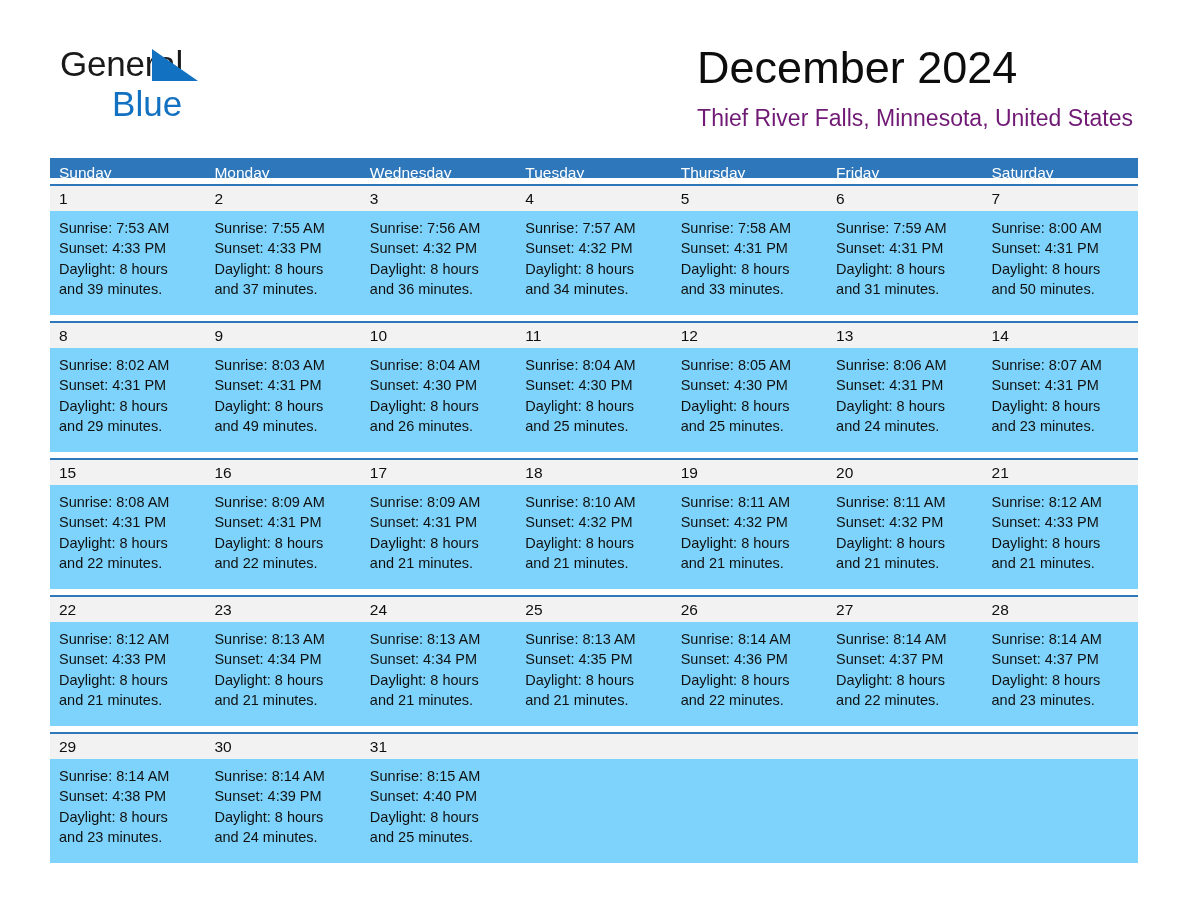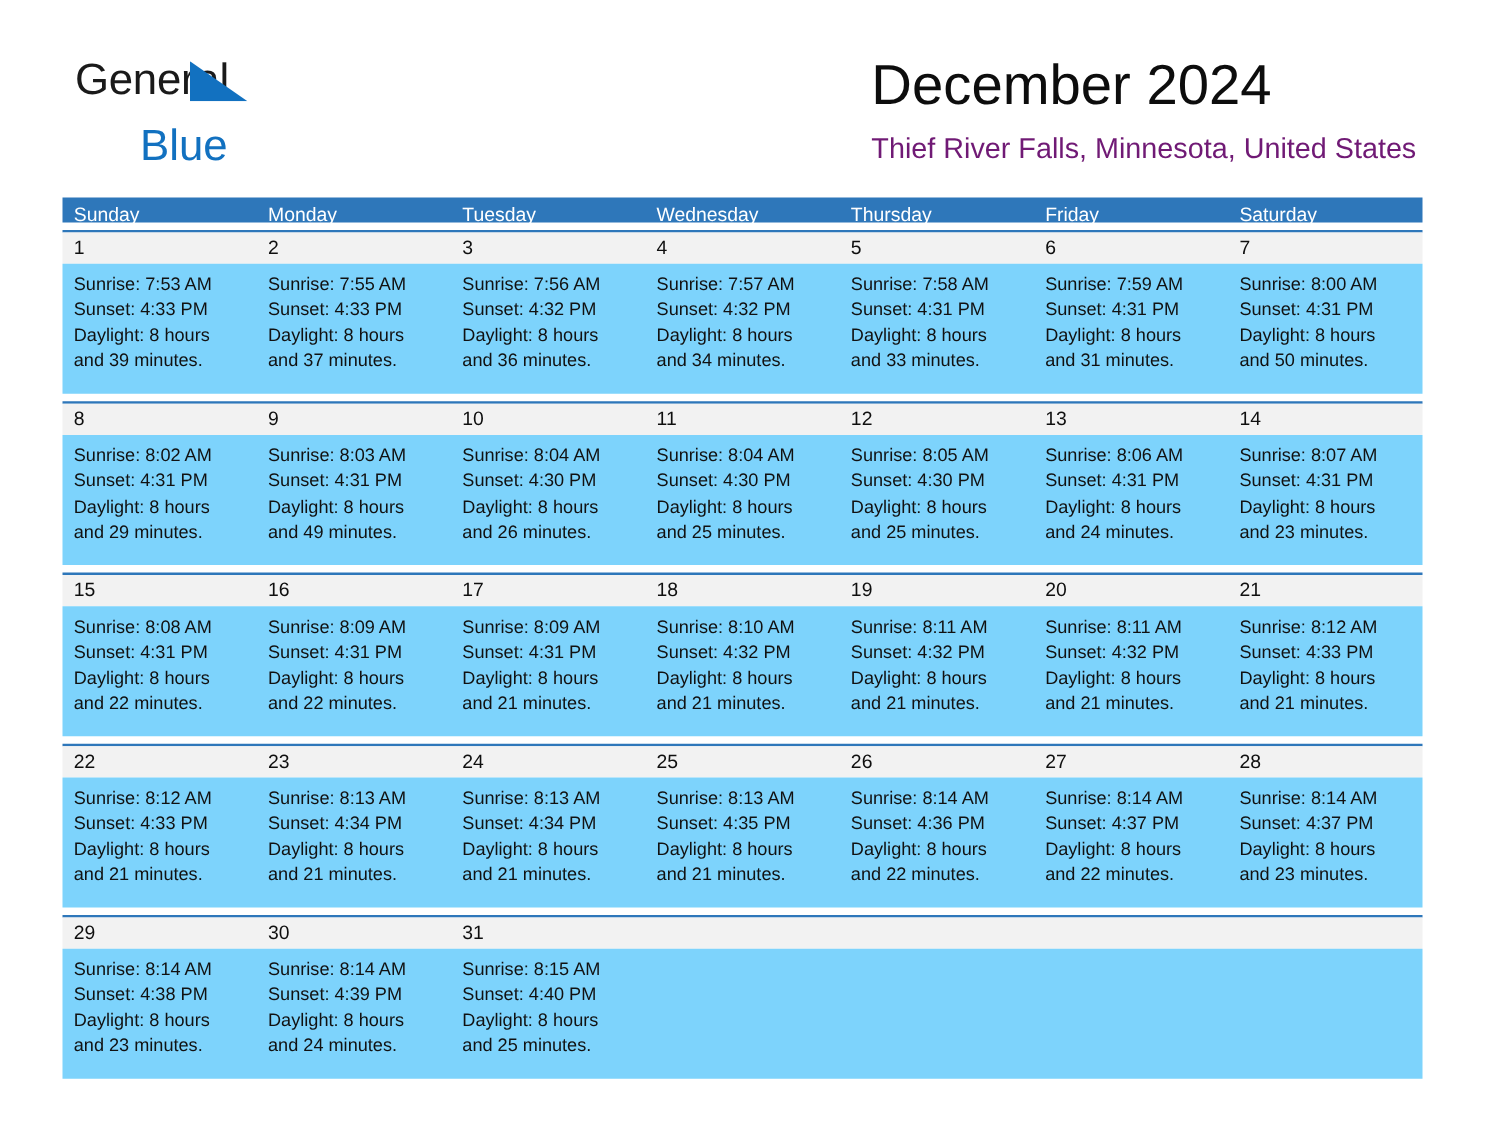--- a/index.html
+++ b/index.html
@@ -50,21 +50,21 @@
     width: 46px;
     height: 32px;
     display: block;
   }
   .brand-row2 {
     display: block;
     text-align: right;
     font-size: 35px;
     color: #1271c0;
     font-weight: 400;
-    margin-top: 18px;
+    margin-top: 5px;
     padding-right: 1px;
   }
   .title-block {
     position: absolute;
     right: 5px;
     top: 44px;
     text-align: left;
   }
   .month-title {
     font-size: 45px;
@@ -162,22 +162,22 @@
       <div class="location">Thief River Falls, Minnesota, United States</div>
     </div>
 
   </div>
 
   <div class="calendar">
 
     <div class="weekday-row">
       <div class="weekday">Sunday</div>
       <div class="weekday">Monday</div>
+      <div class="weekday">Wednesday</div>
       <div class="weekday">Tuesday</div>
-      <div class="weekday">Wednesday</div>
       <div class="weekday">Thursday</div>
       <div class="weekday">Friday</div>
       <div class="weekday">Saturday</div>
     </div>
 
     <div class="week">
       <div class="week-rule"></div>
       <div class="daynum-row">
         <div class="daynum">1</div>
         <div class="daynum">2</div>

